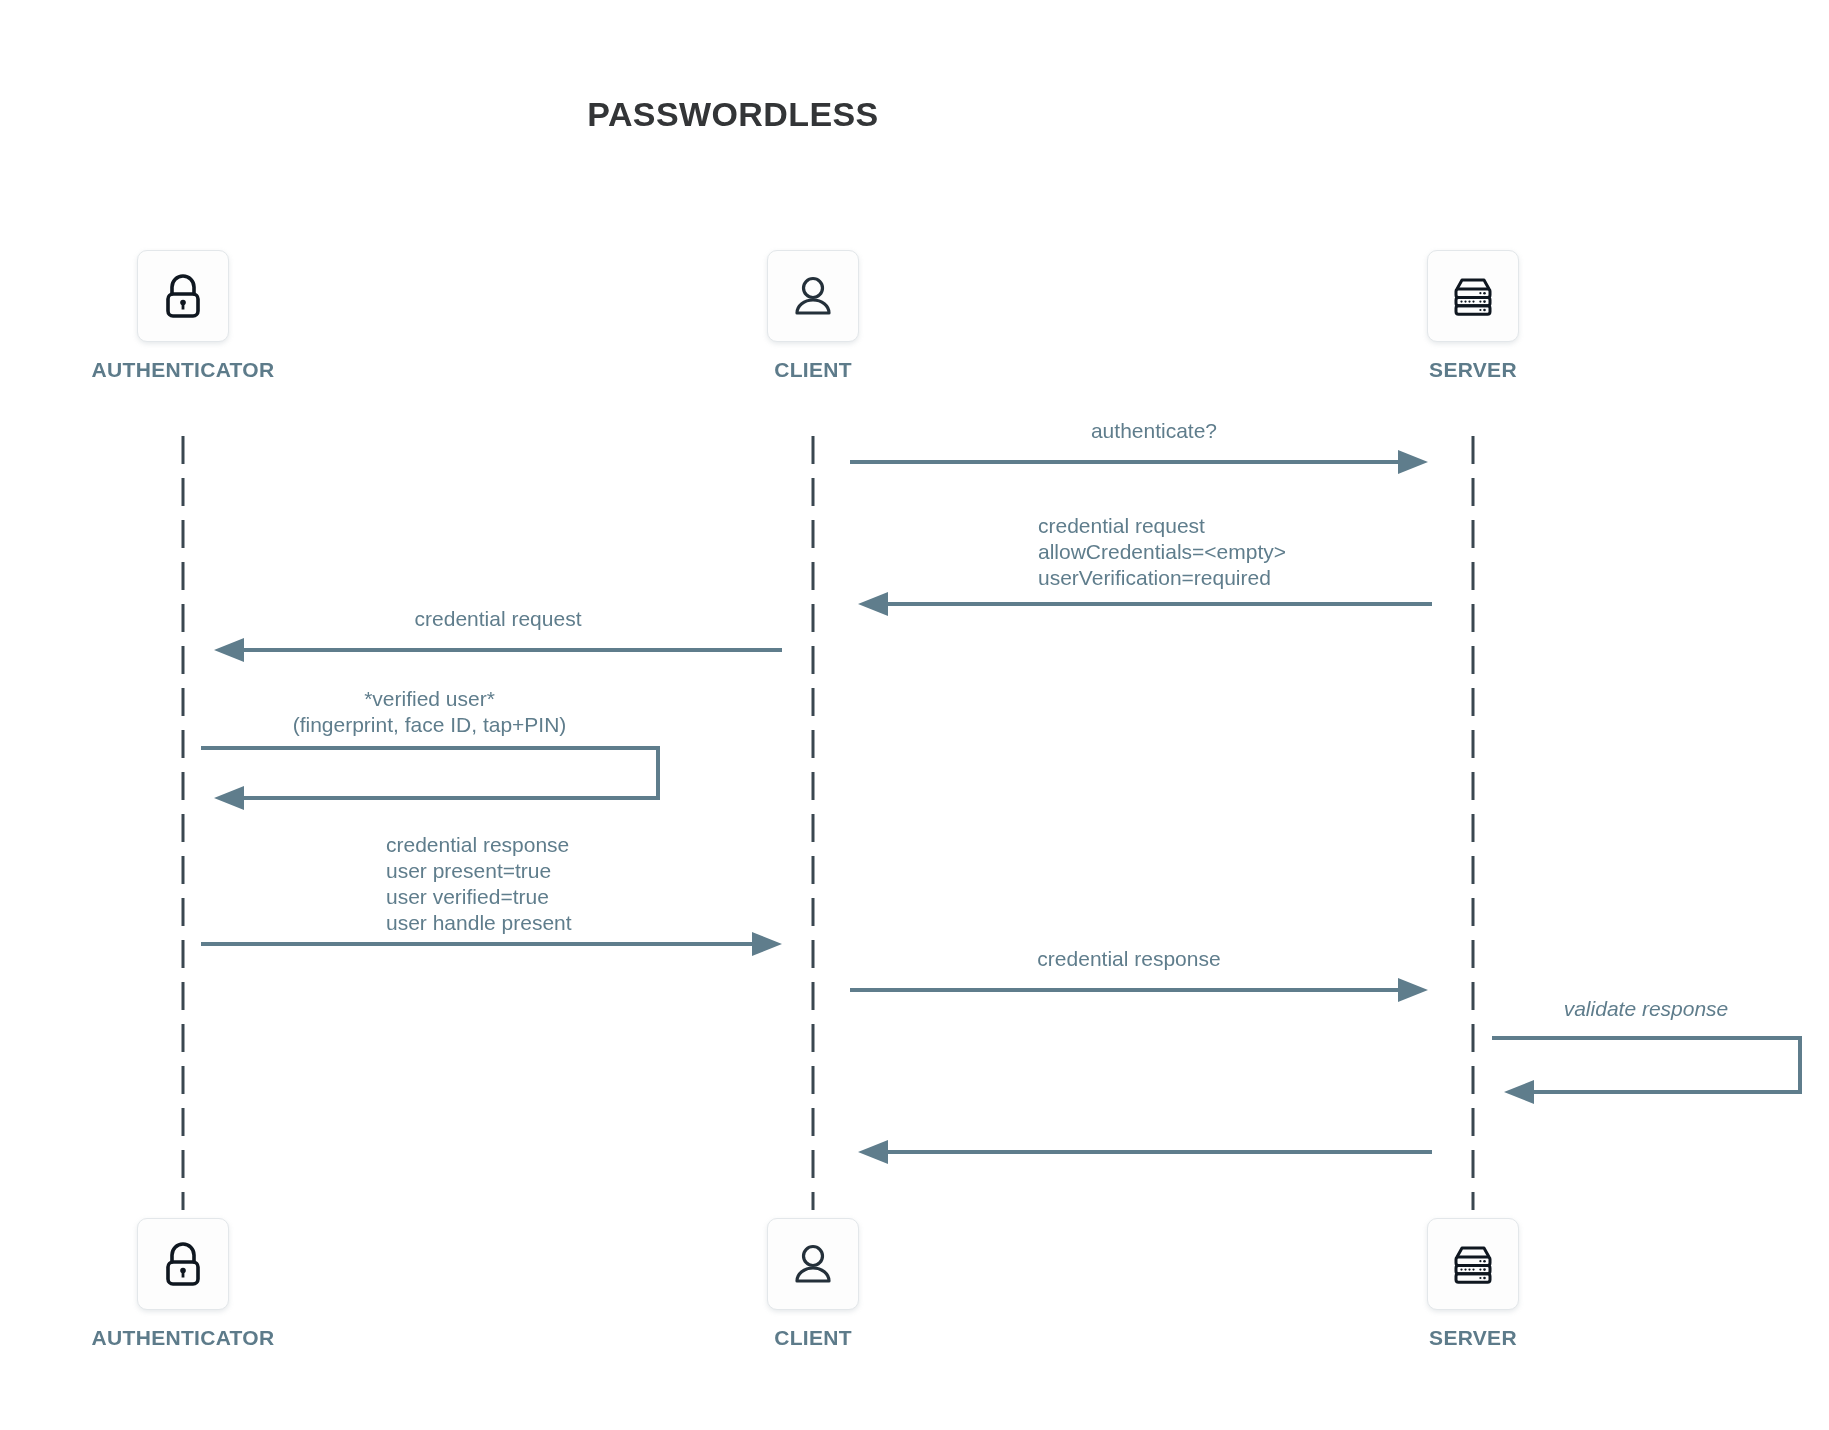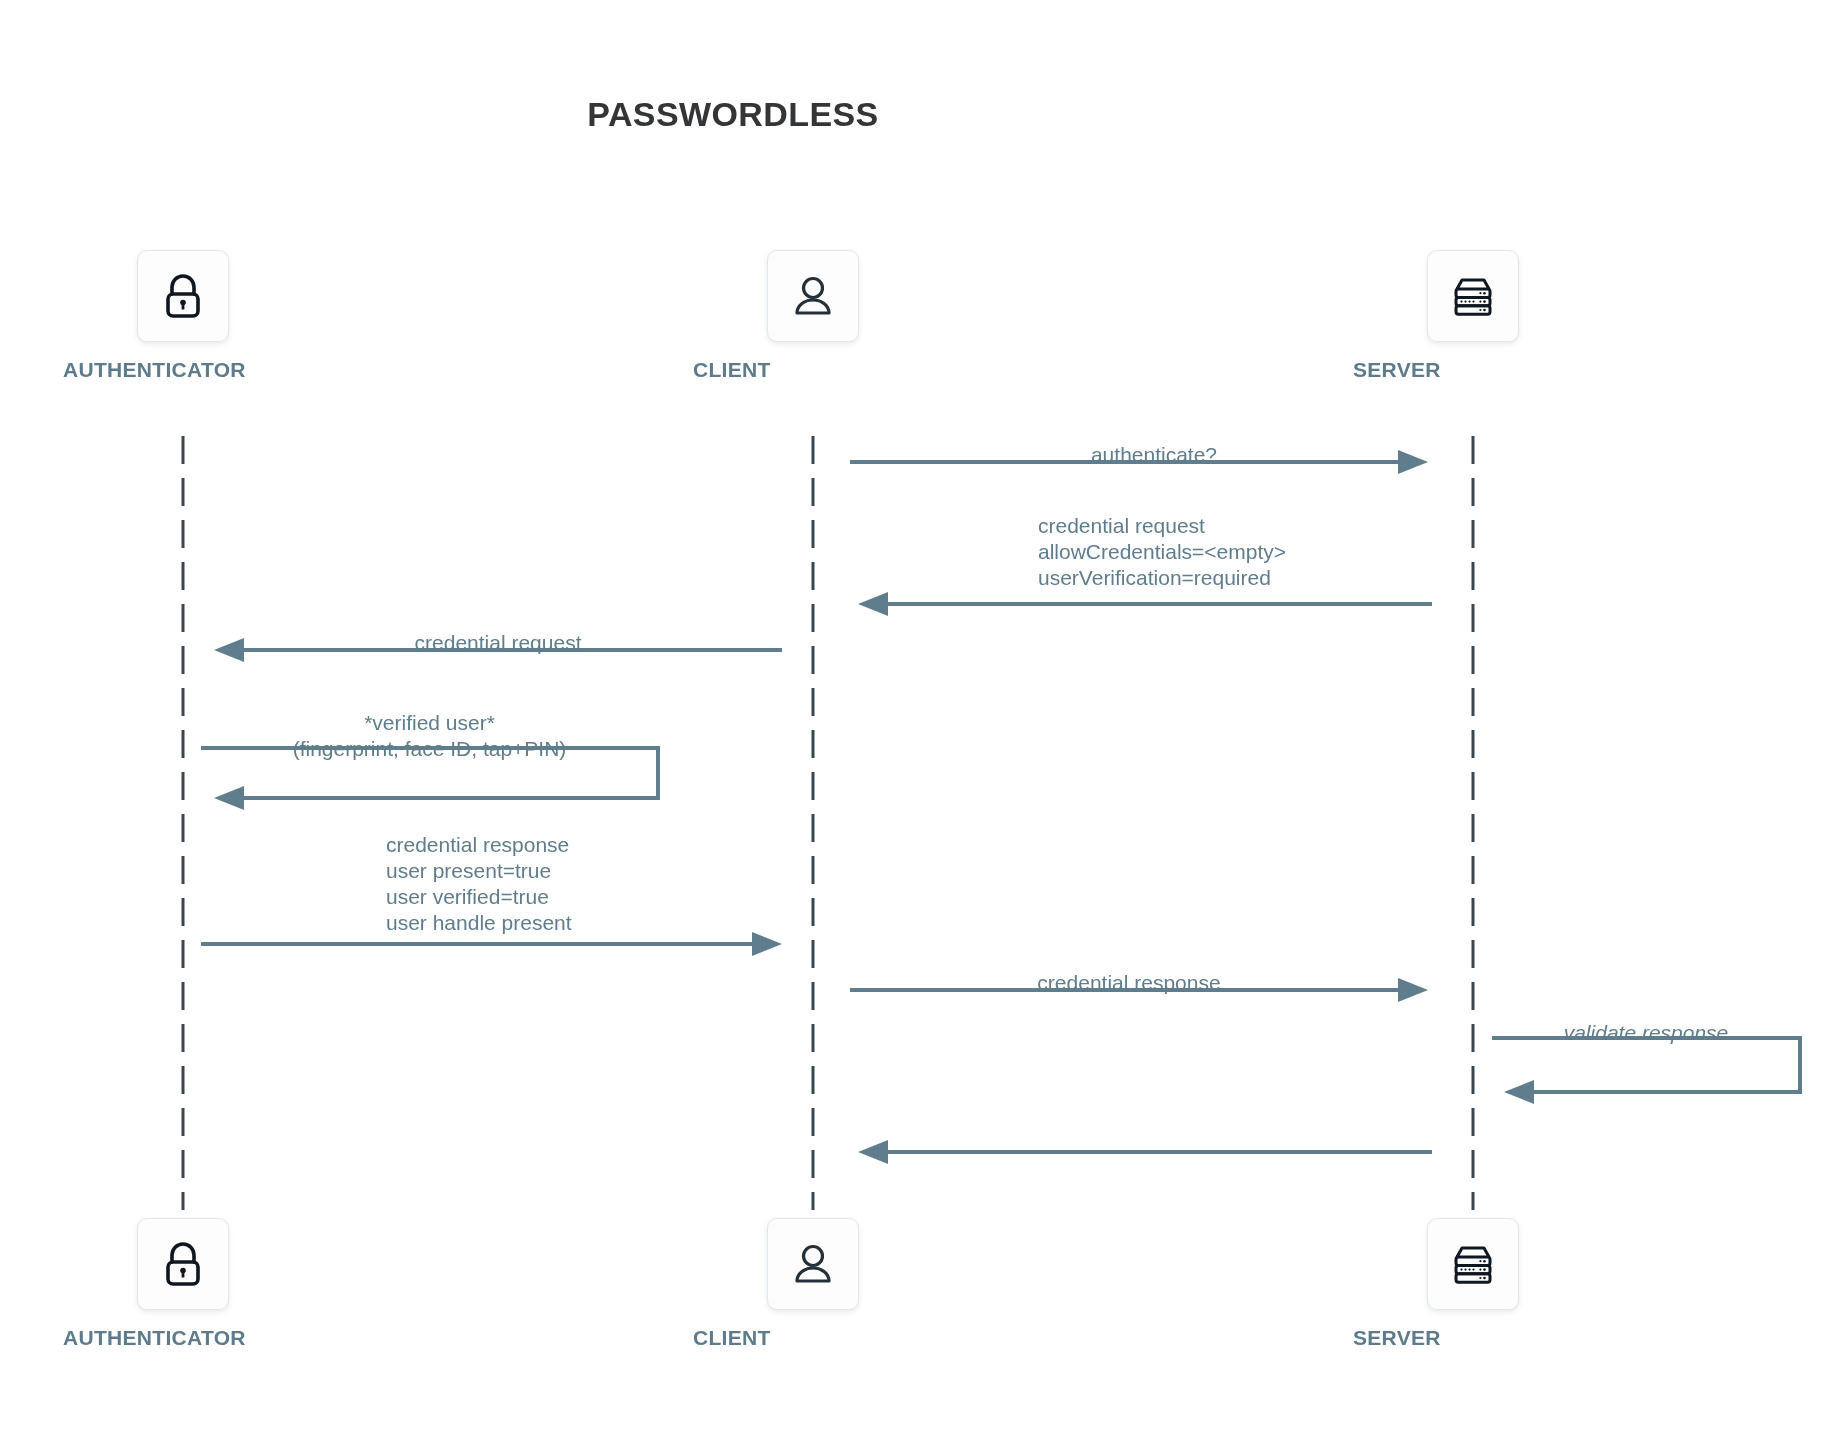--- a/index.html
+++ b/index.html
@@ -29,21 +29,21 @@
     font-size: 34px;
     font-weight: bold;
     letter-spacing: 0.4px;
     color: #333537;
   }
 
   
   .actor {
     position: absolute;
     width: 240px;
-    text-align: left;
+    text-align: center;
   }
   .actor-box {
     width: 92px;
     height: 92px;
     margin: 0 auto;
     background: #fdfdfd;
     border: 1px solid #e3e7ea;
     border-radius: 10px;
     box-shadow: 0 2px 5px rgba(140,155,165,0.22);
     display: flex;
@@ -83,21 +83,21 @@
   .msg-head { fill: #5f7d8c; }
 
   
   .msg-label {
     position: absolute;
     font-size: 21px;
     line-height: 26px;
     color: #5f7d8c;
     white-space: pre;
   }
-  .msg-label.center { text-align: center; margin-top: 24px; }
+  .msg-label.center { text-align: center; }
   .msg-label.left   { text-align: left; }
 </style>
 </head>
 <body>
 
 <div id="diagram-root">
 
   <div class="diagram-title">PASSWORDLESS</div>
 
   <div class="actor" style="left:63px; top:250px;">

